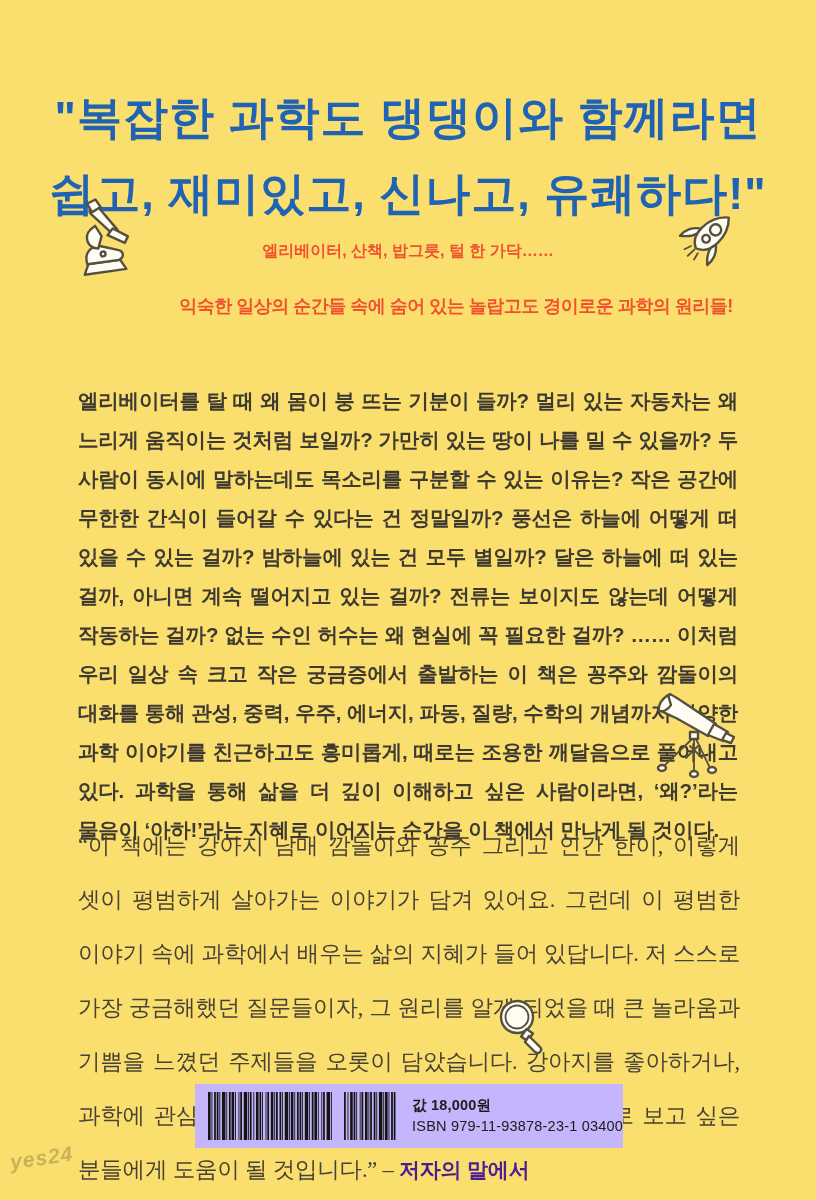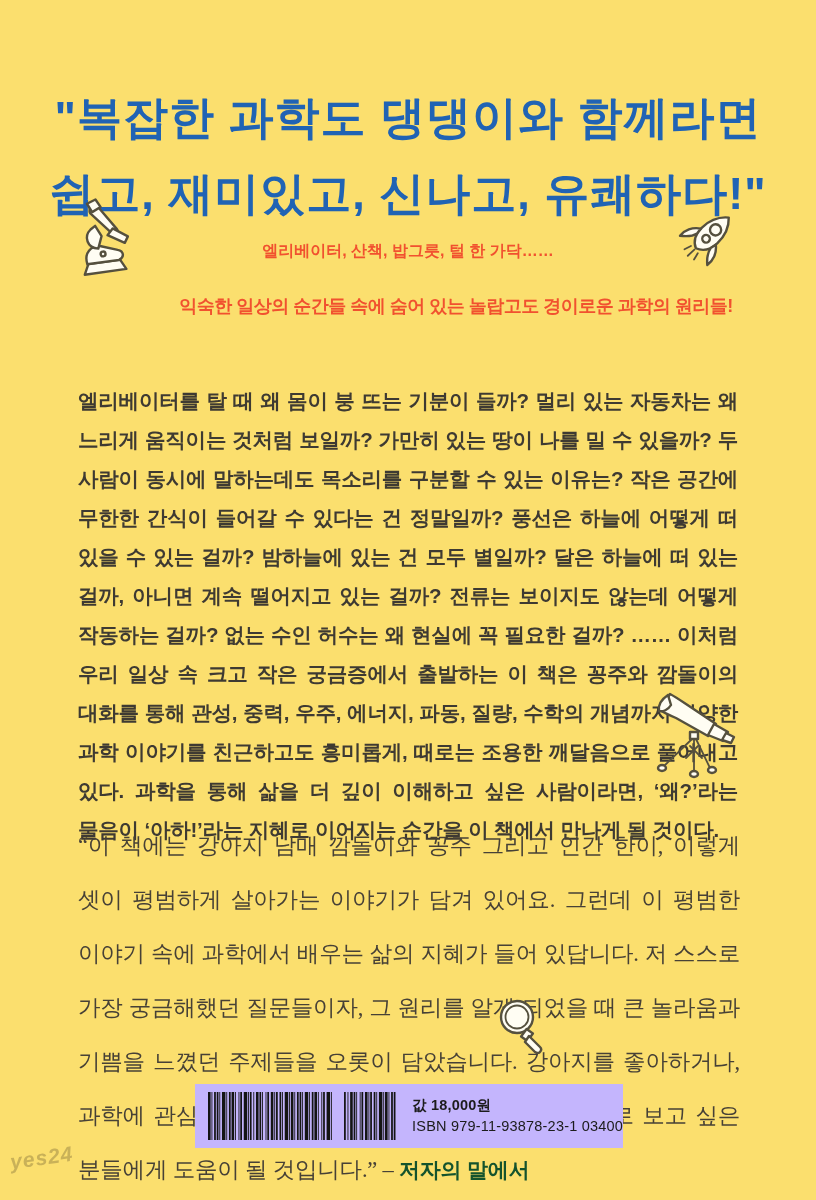--- a/index.html
+++ b/index.html
@@ -37,21 +37,21 @@
   
   .quote{
     position:absolute;left:78px;top:796px;width:662px;
     font-family:"Liberation Serif","DejaVu Serif",serif;
     font-size:22.5px;line-height:54px;
     color:#474136;text-align:justify;letter-spacing:-0.2px;
     word-break:keep-all;
   }
   .quote .source{
     font-family:"Liberation Sans","DejaVu Sans",sans-serif;
-    font-weight:800;font-size:21px;color:#14532d;
+    font-weight:800;font-size:21px;color:#4c1d95;
   }
   
   .icon{position:absolute;}
   .icon svg{display:block;width:100%;height:100%;}
   .icon-microscope{left:64px;top:198px;width:76px;height:82px;}
   .icon-rocket{left:676px;top:206px;width:66px;height:64px;}
   .icon-telescope{left:646px;top:684px;width:96px;height:96px;}
   .icon-magnifier{left:496px;top:998px;width:52px;height:56px;}
   .line-art{stroke:#55503e;stroke-width:2.4;fill:#fffdf3;stroke-linecap:round;stroke-linejoin:round;}
   .line-art-thin{stroke:#55503e;stroke-width:1.8;fill:none;stroke-linecap:round;}

